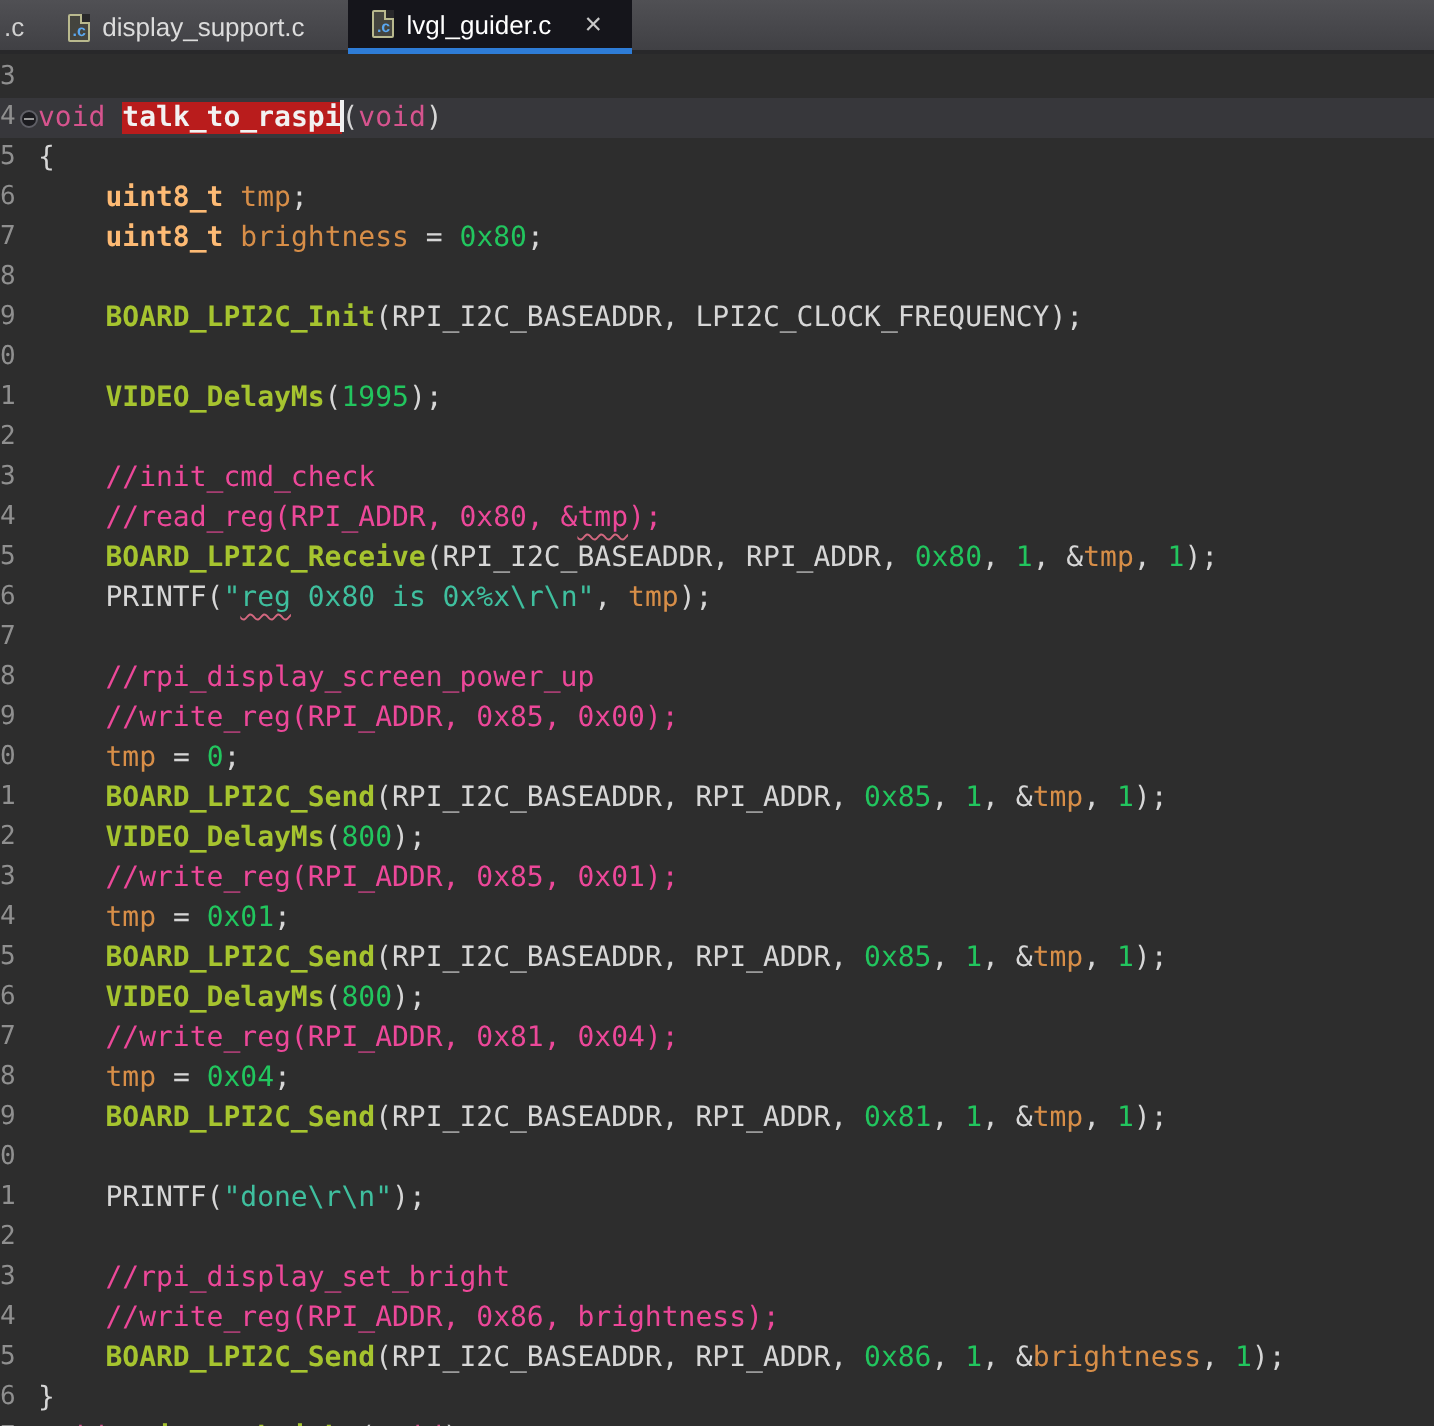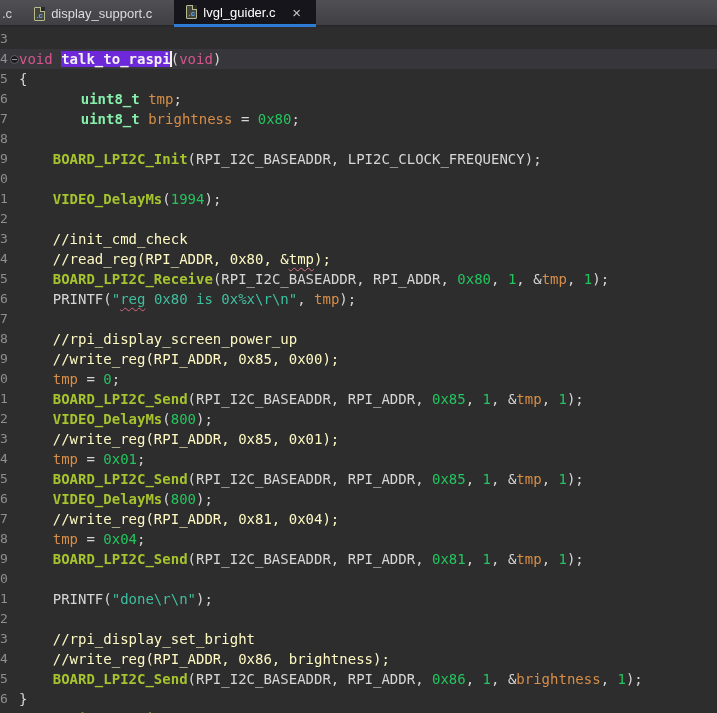--- a/index.html
+++ b/index.html
@@ -60,28 +60,28 @@
   .foldcol{flex:0 0 9px;width:9px;display:flex;align-items:center;justify-content:center;}
   .foldcircle{
     width:9px;height:9px;border-radius:50%;background:#1b1b1f;
     border:1px solid #5f5f66;box-sizing:border-box;
     display:flex;align-items:center;justify-content:center;
   }
   .foldcircle::after{content:"";width:5px;height:1px;background:#9a9a9a;}
   .code{white-space:pre;flex:1 1 auto;}
   
   .tk-k{color:#d6548e;font-weight:normal;}
-  .tk-t{color:#86efac;font-weight:bold;margin-left:28px;}
+  .tk-t{color:#fdba74;font-weight:bold;}
   .tk-f{color:#a6c42f;font-weight:bold;}
   .tk-v{color:#d78e48;}
   .tk-n{color:#22c55e;}
   .tk-s{color:#3fbf9e;}
-  .tk-c{color:#fef9c3;}
+  .tk-c{color:#ec4899;}
   .tk-p{color:#d6d6d6;}
-  .tk-sel{color:#f2f2f2;font-weight:bold;background:#6d28d9;margin-top:36px;}
+  .tk-sel{color:#f2f2f2;font-weight:bold;background:#b91c1c;margin-top:36px;}
   .sq{text-decoration:underline wavy #d4677f 1px;text-underline-offset:3px;}
   .caret{
     display:inline-block;width:2px;height:16px;background:#f0f0f0;
     vertical-align:-3px;margin:0 -1px;
   }
 </style>
 </head>
 <body>
 
 <div id="window">
@@ -145,21 +145,21 @@
           <span class="code"><span class="tk-p">    </span><span class="tk-f">BOARD_LPI2C_Init</span><span class="tk-p">(RPI_I2C_BASEADDR, LPI2C_CLOCK_FREQUENCY);</span></span>
         </div>
         <div class="line">
           <span class="gutter">0</span>
           <span class="foldcol"></span>
           <span class="code"></span>
         </div>
         <div class="line">
           <span class="gutter">1</span>
           <span class="foldcol"></span>
-          <span class="code"><span class="tk-p">    </span><span class="tk-f">VIDEO_DelayMs</span><span class="tk-p">(</span><span class="tk-n">1994</span><span class="tk-p">);</span></span>
+          <span class="code"><span class="tk-p">    </span><span class="tk-f">VIDEO_DelayMs</span><span class="tk-p">(</span><span class="tk-n">1995</span><span class="tk-p">);</span></span>
         </div>
         <div class="line">
           <span class="gutter">2</span>
           <span class="foldcol"></span>
           <span class="code"></span>
         </div>
         <div class="line">
           <span class="gutter">3</span>
           <span class="foldcol"></span>
           <span class="code"><span class="tk-c">    //init_cmd_check</span></span>

